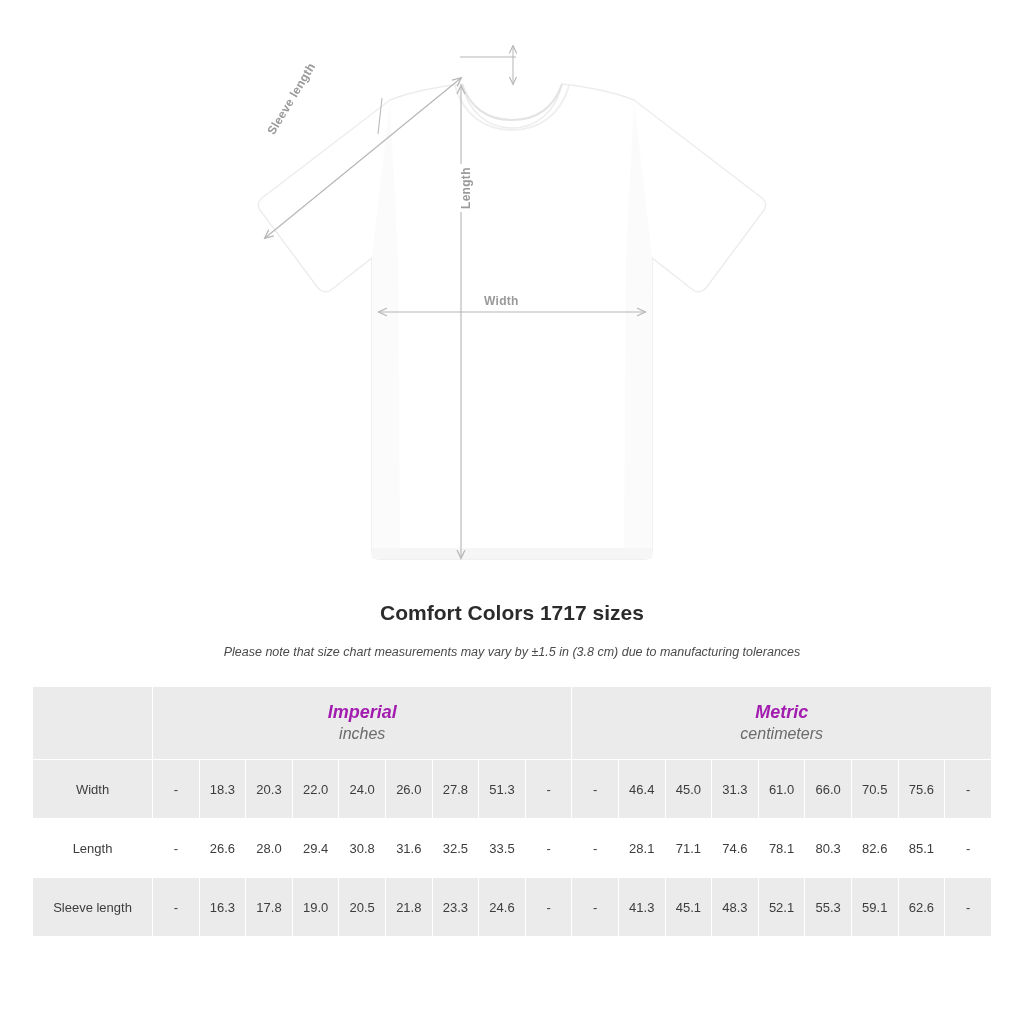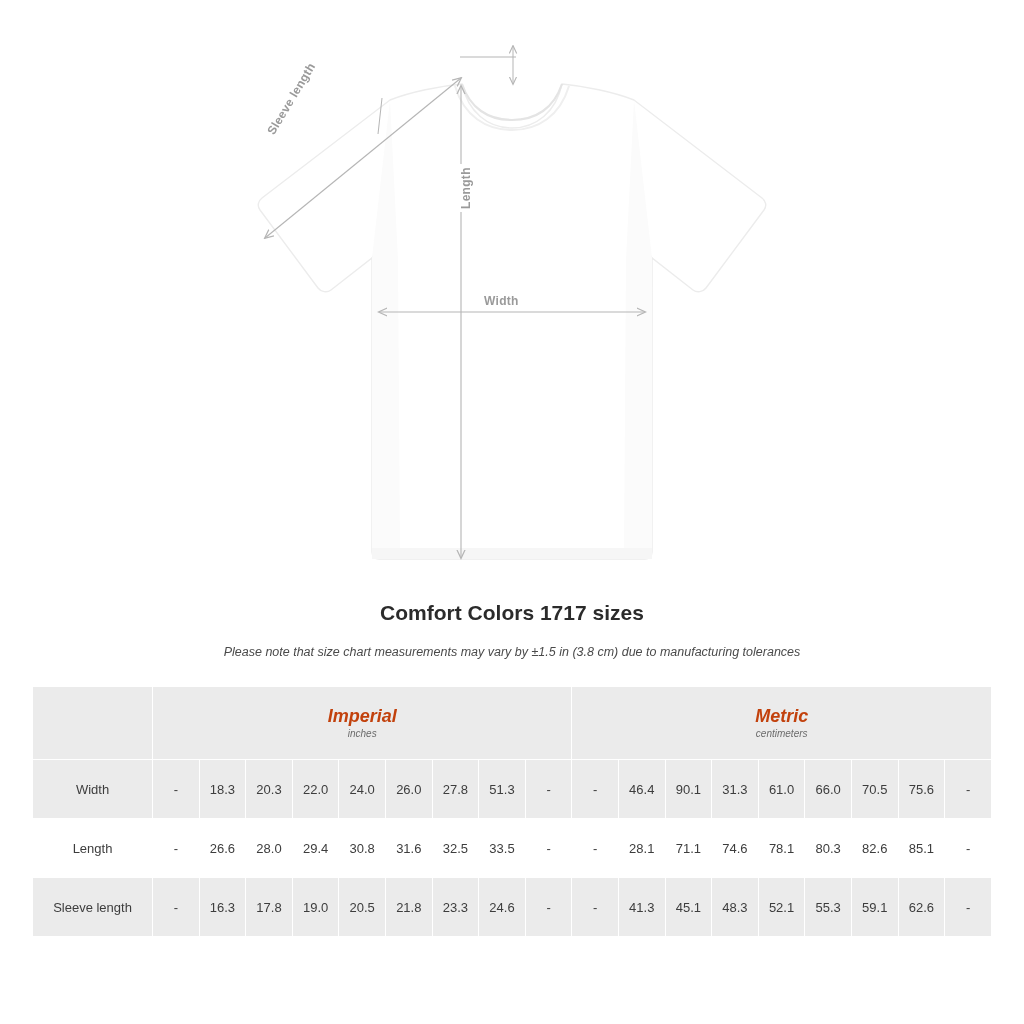--- a/index.html
+++ b/index.html
@@ -98,26 +98,26 @@
     padding: 0;
   }
   .unit-head {
     background: #ebebeb;
     height: 72px;
   }
   .unit-head .unit-name {
     font-size: 18px;
     font-weight: bold;
     font-style: italic;
-    color: #c2410c;
+    color: #a21caf;
     display: block;
     line-height: 1.25;
   }
   .unit-head .unit-sub {
-    font-size: 10px;
+    font-size: 16px;
     font-style: italic;
     color: #6b6b6b;
     display: block;
     line-height: 1.4;
   }
   .corner-cell {
     background: #ebebeb;
   }
   .row-size th, .row-size td {
     background: #ffffff;
@@ -264,21 +264,21 @@
           <td>18.3</td>
           <td>20.3</td>
           <td>22.0</td>
           <td>24.0</td>
           <td>26.0</td>
           <td>27.8</td>
           <td>51.3</td>
           <td>-</td>
           <td>-</td>
           <td>46.4</td>
-          <td>90.1</td>
+          <td>45.0</td>
           <td>31.3</td>
           <td>61.0</td>
           <td>66.0</td>
           <td>70.5</td>
           <td>75.6</td>
           <td>-</td>
         </tr>
         <tr class="plain">
           <th class="row-head">Length</th>
           <td>-</td>

